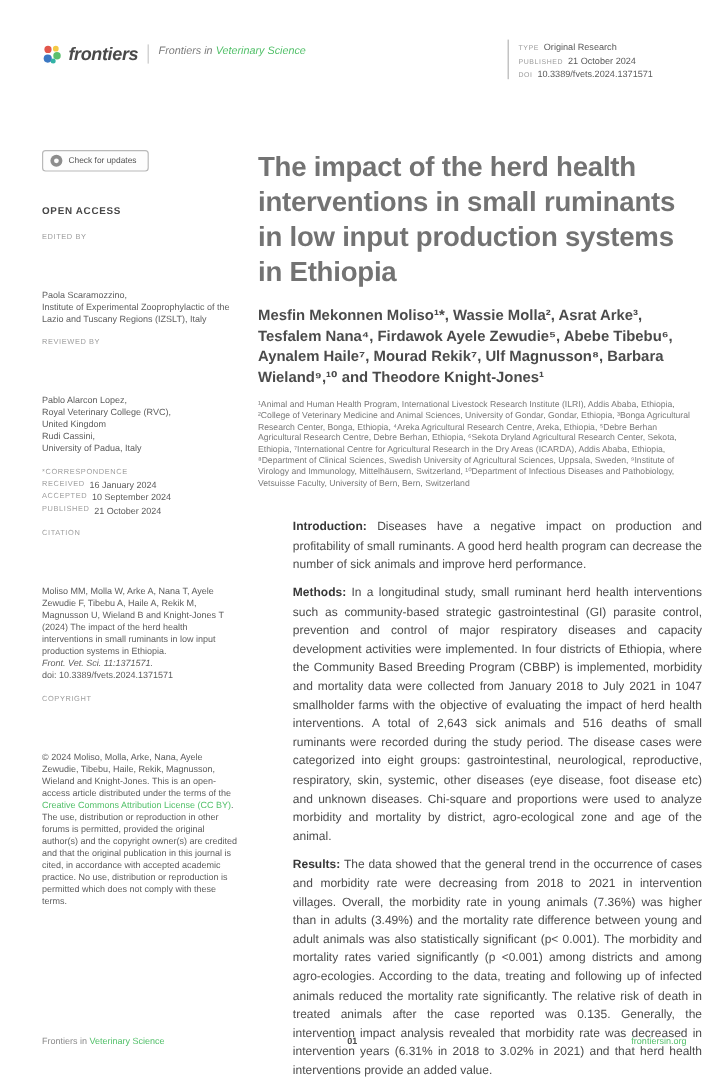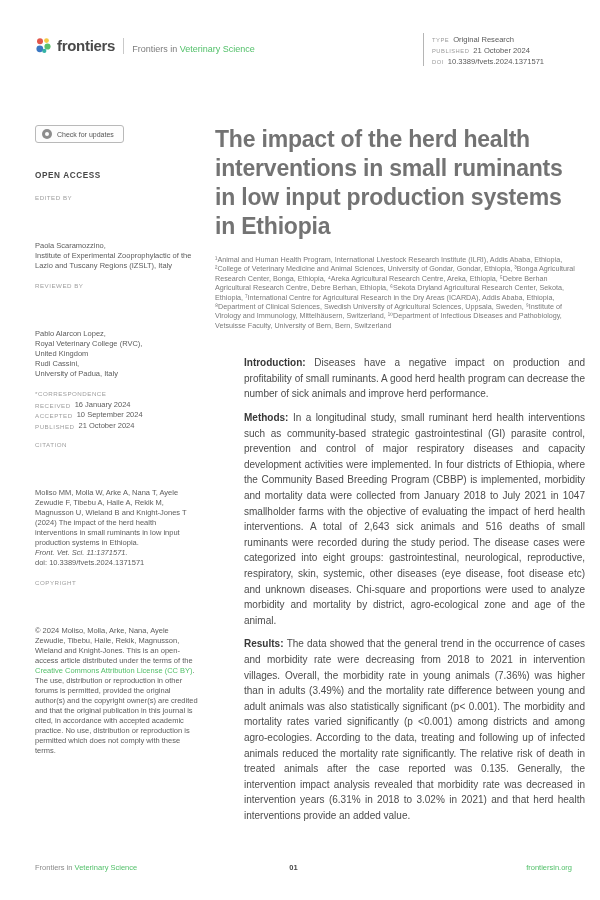--- a/index.html
+++ b/index.html
@@ -5,21 +5,21 @@
   * { margin:0; padding:0; box-sizing:border-box; }
   html,body { background:#e9e9e9; }
   body { font-family:"Liberation Sans","DejaVu Sans",sans-serif; }
   .page {
     position:relative; width:600px; height:900px; margin:0 auto;
     background:#ffffff; overflow:hidden;
     box-shadow:0 0 4px rgba(0,0,0,.25);
   }
   
   .header { position:absolute; top:33px; left:35px; right:20px; display:flex; justify-content:space-between; align-items:flex-start; }
-  .header-left { display:flex; align-items:flex-end; gap:8px; padding-top:4px; }
+  .header-left { display:flex; align-items:flex-start; gap:8px; padding-top:4px;font-style:italic; }
   .logo { display:flex; align-items:center; gap:5px; }
   .logo-text { font-size:15px; font-weight:bold; color:#4a4a4a; letter-spacing:-0.3px; }
   .hdiv { width:1px; height:16px; background:#c9c9c9; }
   .journal-name { font-size:9px; color:#7c7c7c; }
   .journal-name .green { color:#53c06a; }
   .header-right { display:flex; gap:8px; }
   .vline { width:1px; background:#b5b5b5; align-self:stretch; }
   .meta-rows { display:flex; flex-direction:column; gap:2px; padding-top:2px; width:148px; }
   .meta-row { display:flex; gap:4px; align-items:baseline; }
   .meta-label { font-size:5.8px; color:#9b9b9b; letter-spacing:.5px; }
@@ -36,21 +36,21 @@
   }
   .badge-icon { width:10px; height:10px; border-radius:50%; background:#8d8d8d; position:relative; flex:none; }
   .badge-icon::after { content:""; position:absolute; left:3px; top:3px; width:4px; height:4px; border-radius:50%; background:#fdfdfd; }
   .badge-label { font-size:7px; color:#555; }
   .open-access { font-size:8.2px; font-weight:bold; color:#474747; letter-spacing:.6px; margin-bottom:14px; }
   .side-label { font-size:6.2px; color:#9e9e9e; letter-spacing:.5px; margin-bottom:2.5px; }
   .side-block { font-size:7.5px; line-height:10px; color:#5c5c5c; margin-bottom:11px;margin-top:40px; }
   .pre { white-space:pre-line; }
   .email-row { display:flex; gap:4px; align-items:baseline; }
   .envelope { font-size:7px; color:#8a8a8a; }
-  .date-row { display:flex; gap:4px; align-items:flex-end; margin-bottom:1.5px; }
+  .date-row { display:flex; gap:4px; align-items:flex-start; margin-bottom:1.5px; }
   .date-label { font-size:6.2px; color:#9e9e9e; letter-spacing:.5px; }
   .date-value { font-size:7.5px; color:#5c5c5c; }
   .dates { margin-bottom:11px; }
   .italic { font-style:italic; }
   .green-link { color:#53c06a; cursor:pointer; }
   
   .title { font-size:23px; line-height:29px; font-weight:600; color:#737373; letter-spacing:-0.2px; margin-bottom:14px; }
   .authors { font-size:12.4px; line-height:17px; font-weight:600; color:#4b4b4b; margin-bottom:9px; }
   .affiliations { font-size:7.2px; line-height:9.4px; color:#7a7a7a; margin-bottom:25px; }
   .section { font-size:10px; line-height:15.6px; color:#4c4c4c; text-align:justify; margin-bottom:8px;margin-left:29px; }
@@ -153,20 +153,21 @@
       </div>
 
       <div class="side-label">COPYRIGHT</div>
       <div class="side-block">
         <span>© 2024 Moliso, Molla, Arke, Nana, Ayele Zewudie, Tibebu, Haile, Rekik, Magnusson, Wieland and Knight-Jones. This is an open-access article distributed under the terms of the </span><span class="green-link">Creative Commons Attribution License (CC BY)</span><span>. The use, distribution or reproduction in other forums is permitted, provided the original author(s) and the copyright owner(s) are credited and that the original publication in this journal is cited, in accordance with accepted academic practice. No use, distribution or reproduction is permitted which does not comply with these terms.</span>
       </div>
     </aside>
 
     <main class="main">
       <h1 class="title">The impact of the herd health interventions in small ruminants in low input production systems in Ethiopia</h1>
+      <div class="authors">Mesfin Mekonnen Moliso¹*, Wassie Molla², Asrat Arke³, Tesfalem Nana⁴, Firdawok Ayele Zewudie⁵, Abebe Tibebu⁶, Aynalem Haile⁷, Mourad Rekik⁷, Ulf Magnusson⁸, Barbara Wieland⁹,¹⁰ and Theodore Knight-Jones¹</div>
       <div class="affiliations">¹Animal and Human Health Program, International Livestock Research Institute (ILRI), Addis Ababa, Ethiopia, ²College of Veterinary Medicine and Animal Sciences, University of Gondar, Gondar, Ethiopia, ³Bonga Agricultural Research Center, Bonga, Ethiopia, ⁴Areka Agricultural Research Centre, Areka, Ethiopia, ⁵Debre Berhan Agricultural Research Centre, Debre Berhan, Ethiopia, ⁶Sekota Dryland Agricultural Research Center, Sekota, Ethiopia, ⁷International Centre for Agricultural Research in the Dry Areas (ICARDA), Addis Ababa, Ethiopia, ⁸Department of Clinical Sciences, Swedish University of Agricultural Sciences, Uppsala, Sweden, ⁹Institute of Virology and Immunology, Mittelhäusern, Switzerland, ¹⁰Department of Infectious Diseases and Pathobiology, Vetsuisse Faculty, University of Bern, Bern, Switzerland</div>
 
       <p class="section"><span class="sec-label">Introduction</span><span>Diseases have a negative impact on production and profitability of small ruminants. A good herd health program can decrease the number of sick animals and improve herd performance.</span></p>
       <p class="section"><span class="sec-label">Methods</span><span>In a longitudinal study, small ruminant herd health interventions such as community-based strategic gastrointestinal (GI) parasite control, prevention and control of major respiratory diseases and capacity development activities were implemented. In four districts of Ethiopia, where the Community Based Breeding Program (CBBP) is implemented, morbidity and mortality data were collected from January 2018 to July 2021 in 1047 smallholder farms with the objective of evaluating the impact of herd health interventions. A total of 2,643 sick animals and 516 deaths of small ruminants were recorded during the study period. The disease cases were categorized into eight groups: gastrointestinal, neurological, reproductive, respiratory, skin, systemic, other diseases (eye disease, foot disease etc) and unknown diseases. Chi-square and proportions were used to analyze morbidity and mortality by district, agro-ecological zone and age of the animal.</span></p>
       <p class="section"><span class="sec-label">Results</span><span>The data showed that the general trend in the occurrence of cases and morbidity rate were decreasing from 2018 to 2021 in intervention villages. Overall, the morbidity rate in young animals (7.36%) was higher than in adults (3.49%) and the mortality rate difference between young and adult animals was also statistically significant (p&lt; 0.001). The morbidity and mortality rates varied significantly (p &lt;0.001) among districts and among agro-ecologies. According to the data, treating and following up of infected animals reduced the mortality rate significantly. The relative risk of death in treated animals after the case reported was 0.135. Generally, the intervention impact analysis revealed that morbidity rate was decreased in intervention years (6.31% in 2018 to 3.02% in 2021) and that herd health interventions provide an added value.</span></p>
     </main>
   </div>
 
   <footer class="footer">
     <div class="footer-left">

